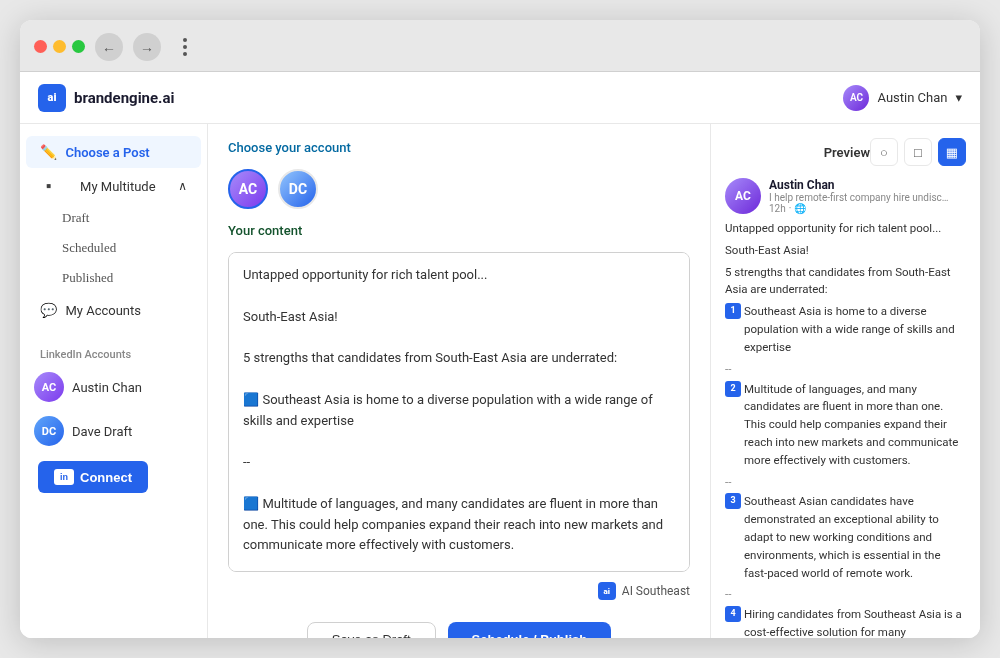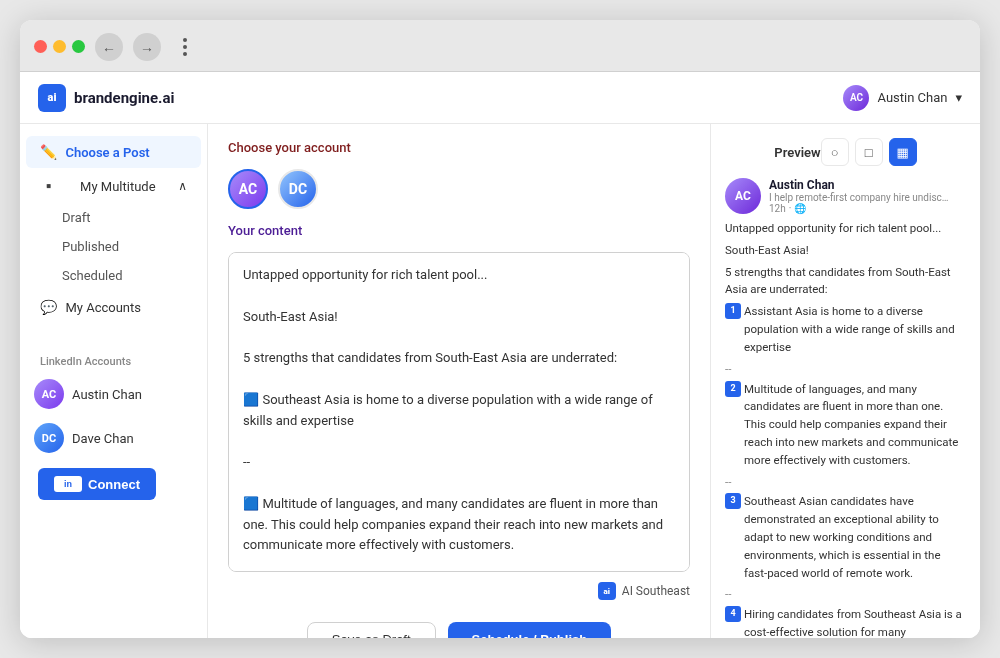--- a/index.html
+++ b/index.html
@@ -165,23 +165,24 @@
       text-transform: none;
       font-weight: 500;
     }
     .sidebar-sub-item {
       padding: 6px 14px 6px 36px;
       font-size: 13px;
       color: #555;
       cursor: pointer;
       margin: 0 6px;
       border-radius: 4px;
+      font-family: Liberation Serif, serif;
     }
     .linkedin-accounts-section {
-      margin-top: 22px;
+      margin-top: 12px;
       padding: 0 6px;
     }
     .linkedin-account-item {
       display: flex;
       align-items: center;
       gap: 8px;
       padding: 7px 8px;
       cursor: pointer;
       border-radius: 6px;
       font-size: 13px;
@@ -213,42 +214,42 @@
     .content-area {
       flex: 1;
       padding: 16px 20px;
       overflow-y: auto;
       display: flex;
       flex-direction: column;
       gap: 14px;
     }
     .choose-account-label {
       font-size: 13px;
-      color: #7f1d1d;
+      color: #0369a1;
       font-weight: 500;
     }
     .account-avatars-row {
       display: flex;
       gap: 10px;
       align-items: center;
     }
     .account-circle {
       width: 40px; height: 40px;
       border-radius: 50%;
       cursor: pointer;
       display: flex; align-items: center; justify-content: center;
       font-size: 14px; font-weight: 700; color: white;
       border: 2px solid #e8e8e8;
     }
     .account-circle.selected {
       border: 2px solid #2563eb;
     }
     .your-content-label {
       font-size: 13px;
-      color: #4c1d95;
+      color: #14532d;
       font-weight: 500;
     }
     .content-editor {
       flex: 1;
       position: relative;
     }
     textarea.post-textarea {
       width: 100%;
       height: 320px;
       border: 1px solid #d0d0d0;
@@ -311,21 +312,21 @@
       padding: 14px;
       display: flex;
       flex-direction: column;
       gap: 12px;
       overflow-y: auto;
       background: #fff;
     }
     .preview-header {
       display: flex;
       align-items: center;
-      justify-content: center;
+      justify-content: flex-end;
     }
     .preview-label {
       font-size: 13px;
       font-weight: 600;
       color: #333;
     }
     .preview-icons {
       display: flex;
       gap: 6px;
       align-items: center;
@@ -463,39 +464,39 @@
         <div class="sidebar-item active">
           <span class="sidebar-item-icon">✏️</span>
           <span>Choose a Post</span>
         </div>
         <div class="sidebar-item my-contents-header">
           <span class="sidebar-item-icon">▪️</span>
           <span>My Multitude</span>
           <span class="chevron-icon">∧</span>
         </div>
         <div class="sidebar-sub-item">Draft</div>
+        <div class="sidebar-sub-item">Scheduled</div>
         <div class="sidebar-sub-item">Published</div>
-        <div class="sidebar-sub-item">Scheduled</div>
         <div class="sidebar-item">
           <span class="sidebar-item-icon">💬</span>
           <span>My Accounts</span>
         </div>
 
         <div class="linkedin-accounts-section">
           <div class="sidebar-section-label">LinkedIn Accounts</div>
           <div class="linkedin-account-item">
             <div class="account-avatar" style="background:linear-gradient(135deg,#a78bfa,#7c3aed)">AC</div>
             <span>Austin Chan</span>
           </div>
           <div class="linkedin-account-item">
             <div class="account-avatar" style="background:linear-gradient(135deg,#60a5fa,#2563eb)">DC</div>
-            <span>Dave Chan</span>
+            <span>Dave Draft</span>
           </div>
           <button class="connect-btn">
-            <span style="background:#fff;color:#2563eb;width:28px;height:16px;border-radius:3px;display:flex;align-items:center;justify-content:center;font-size:9px;font-weight:900;">in</span>
+            <span style="background:#fff;color:#2563eb;width:20px;height:16px;border-radius:3px;display:flex;align-items:center;justify-content:center;font-size:9px;font-weight:900;">in</span>
             <span>Connect</span>
           </button>
         </div>
       </div>
 
       <div class="content-area">
         <div class="choose-account-label">Choose your account</div>
         <div class="account-avatars-row">
           <div class="account-circle selected" style="background:linear-gradient(135deg,#a78bfa,#7c3aed)">AC</div>
           <div class="account-circle" style="background:linear-gradient(135deg,#93c5fd,#2563eb)">DC</div>
@@ -554,21 +555,21 @@
                 <span>🌐</span>
               </div>
             </div>
           </div>
           <div class="preview-content">
             <p>Untapped opportunity for rich talent pool...</p>
             <p>South-East Asia!</p>
             <p>5 strengths that candidates from South-East Asia are underrated:</p>
             <div class="content-point">
               <span class="number-badge">1</span>
-              <span>Assistant Asia is home to a diverse population with a wide range of skills and expertise</span>
+              <span>Southeast Asia is home to a diverse population with a wide range of skills and expertise</span>
             </div>
             <div class="divider-text">--</div>
             <div class="content-point">
               <span class="number-badge">2</span>
               <span>Multitude of languages, and many candidates are fluent in more than one. This could help companies expand their reach into new markets and communicate more effectively with customers.</span>
             </div>
             <div class="divider-text">--</div>
             <div class="content-point">
               <span class="number-badge">3</span>
               <span>Southeast Asian candidates have demonstrated an exceptional ability to adapt to new working conditions and environments, which is essential in the fast-paced world of remote work.</span>

